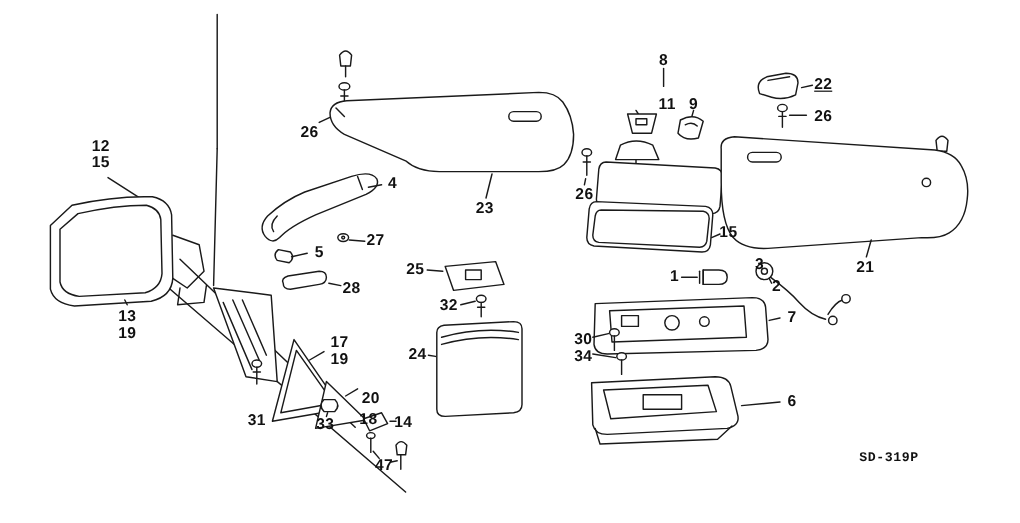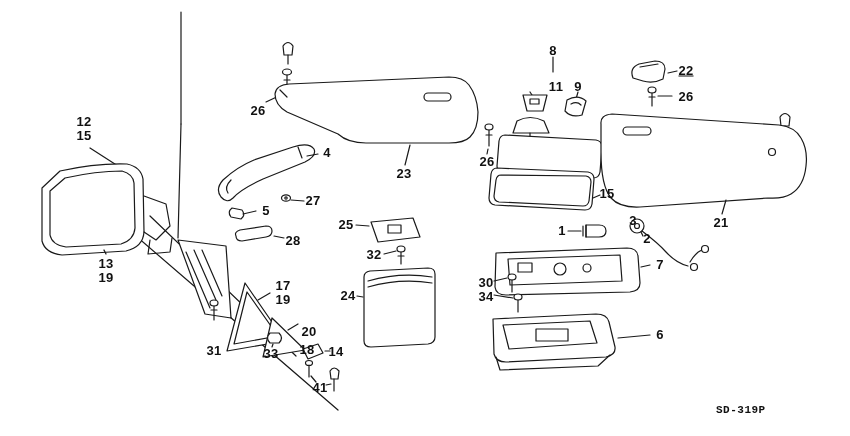--- a/index.html
+++ b/index.html
@@ -23,21 +23,20 @@
     letter-spacing: 0.3px;
     white-space: nowrap;
   }
   .diagram-code {
     position: absolute;
     left: 716px;
     top: 376px;
     font: 700 11px "Liberation Mono", monospace;
     color: #111;
     letter-spacing: 0.5px;
-    margin-top: 28px;
   }
 </style>
 </head>
 <body>
 
 <div class="stage" style="background: rgb(255, 255, 255);">
 
   <svg class="artwork" viewBox="0 0 850 436" xmlns="http://www.w3.org/2000/svg">
     <g stroke="currentColor" stroke-width="1.2" fill="none" stroke-linecap="round" stroke-linejoin="round">
 
@@ -229,21 +228,21 @@
       <div class="part-label" style="left: 346px; top: 224px;">25</div>
       <div class="part-label" style="left: 374px; top: 254px;">32</div>
       <div class="part-label" style="left: 348px; top: 295px;">24</div>
       <div class="part-label" style="left: 283px; top: 285px;">17</div>
       <div class="part-label" style="left: 283px; top: 299px;">19</div>
       <div class="part-label" style="left: 214px; top: 330px; margin-top: 20px;">31</div>
       <div class="part-label" style="left: 307px; top: 317px; margin-top: 32px;">18</div>
       <div class="part-label" style="left: 309px; top: 331px;">20</div>
       <div class="part-label" style="left: 271px; top: 353px;">33</div>
       <div class="part-label" style="left: 336px; top: 351px;">14</div>
-      <div class="part-label" style="left: 320px; top: 387px;">41</div>
+      <div class="part-label" style="left: 320px; top: 387px;">47</div>
       <div class="part-label" style="left: 553px; top: 50px;">8</div>
       <div class="part-label" style="left: 556px; top: 86px;">11</div>
       <div class="part-label" style="left: 578px; top: 86px;">9</div>
       <div class="part-label" style="left: 487px; top: 161px;">26</div>
       <div class="part-label" style="left: 607px; top: 193px;">15</div>
       <div class="part-label" style="left: 686px; top: 70px; text-decoration: underline;">22</div>
       <div class="part-label" style="left: 686px; top: 96px;">26</div>
       <div class="part-label" style="left: 721px; top: 222px; text-align: center;">21</div>
       <div class="part-label" style="left: 562px; top: 230px;">1</div>
       <div class="part-label" style="left: 633px; top: 220px;">3</div>

